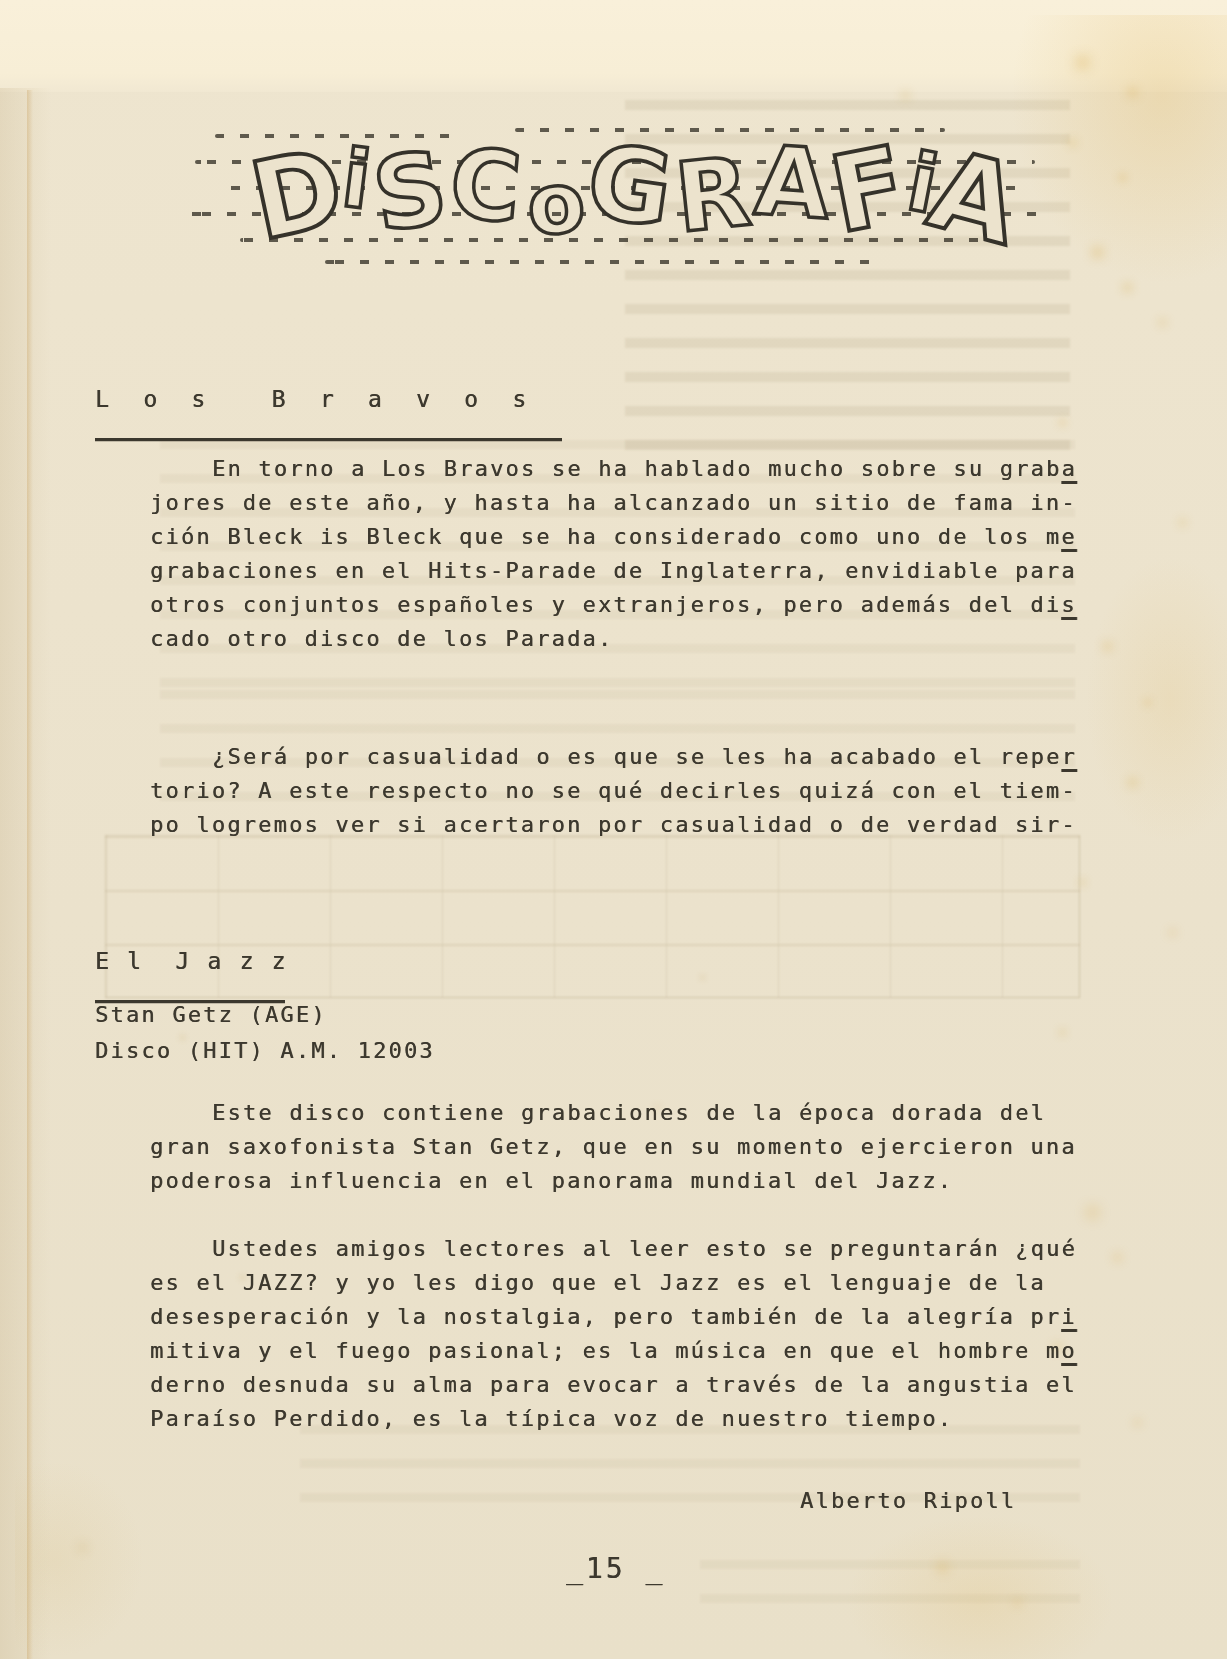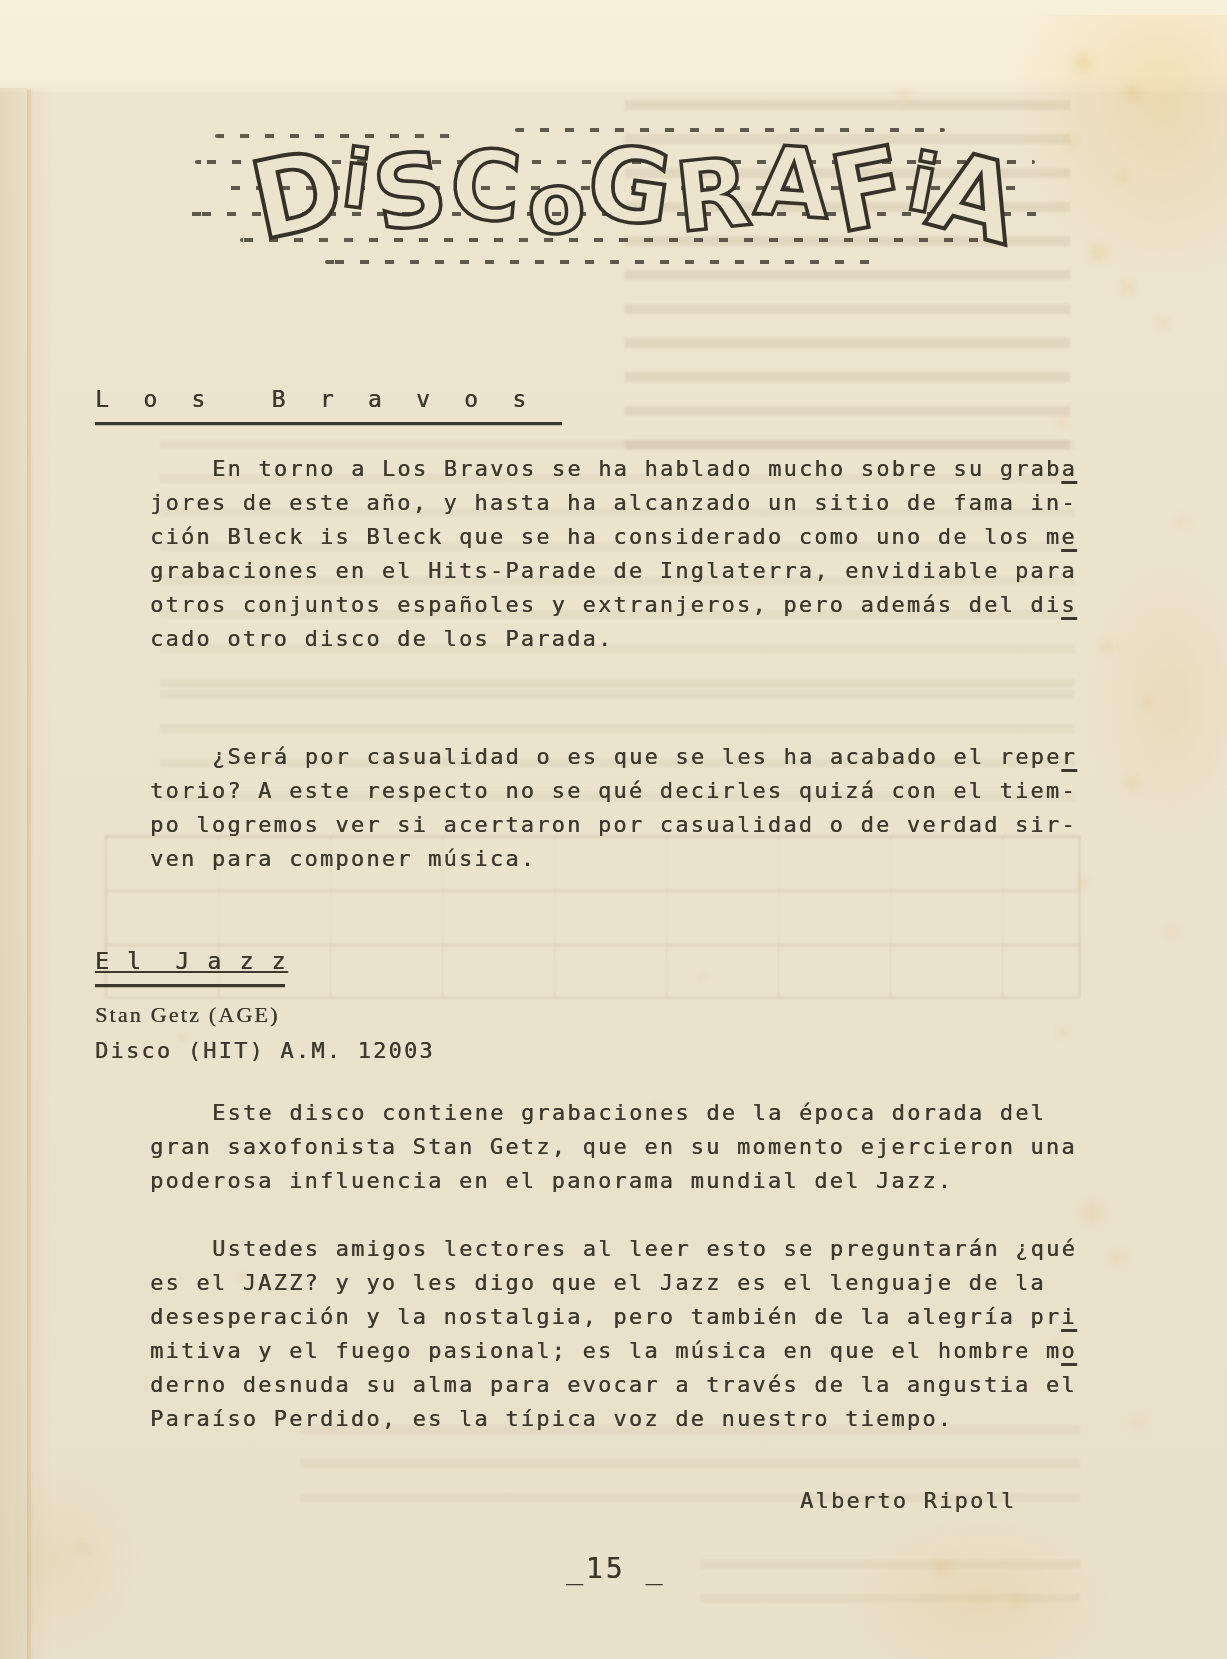--- a/index.html
+++ b/index.html
@@ -86,26 +86,26 @@
   .lt:nth-child(10){transform:rotate(11deg) translateY(-10px);font-size:80px;}
   .lt:nth-child(11){transform:rotate(15deg) translateY(10px) scale(1.14);}
   
   .typed{font-size:22px;line-height:34px;letter-spacing:2.2px;
     text-shadow:0.4px 0 0 rgba(60,56,46,.85);}
   .para{position:absolute;width:940px;}
   .tline{white-space:pre;}
   .tline.indent{padding-left:62px;}
   .usuf{text-decoration:underline;text-decoration-thickness:2.5px;text-underline-offset:5px;}
   .heading{position:absolute;font-size:23px;letter-spacing:2.2px;white-space:pre;
-    border-bottom:3px solid var(--ink);padding-bottom:6px;
+    border-bottom:3px solid var(--ink);padding-bottom:22px;
     text-shadow:0.5px 0 0 rgba(60,56,46,.9);box-shadow:0 1px 0 rgba(60,56,46,.25);}
   .hd-bravos{left:95px;top:382px;width:467px;}
-  .hd-jazz{left:95px;top:944px;width:190px;text-decoration:underline;}
+  .hd-jazz{left:95px;top:944px;width:190px;}
   .credit-line{position:absolute;left:95px;white-space:pre;}
-  .artist{top:998px;font-family:Liberation Serif, serif;}
+  .artist{top:998px;}
   .disc{top:1034px;}
   .signature{position:absolute;left:800px;top:1484px;}
   .pageno{position:absolute;left:566px;top:1552px;font-size:28px;letter-spacing:3px;white-space:pre;}
 </style>
 </head>
 <body>
 
 <div class="page">
 
   <div class="top-strip"></div>
@@ -144,21 +144,20 @@
       <div class="tline"><span>ción Bleck is Bleck que se ha considerado como uno de los m</span><span class="usuf">e</span></div>
       <div class="tline"><span>grabaciones en el Hits-Parade de Inglaterra, envidiable para</span></div>
       <div class="tline"><span>otros conjuntos españoles y extranjeros, pero además del di</span><span class="usuf">s</span></div>
       <div class="tline"><span>cado otro disco de los Parada.</span></div>
     </div>
 
   <div class="para typed" style="left:150px;top:740px;">
       <div class="tline indent"><span>¿Será por casualidad o es que se les ha acabado el repe</span><span class="usuf">r</span></div>
       <div class="tline"><span>torio? A este respecto no se qué decirles quizá con el tiem-</span></div>
       <div class="tline"><span>po logremos ver si acertaron por casualidad o de verdad sir-</span></div>
-      <div class="tline"><span>ven para componer música.</span></div>
     </div>
 
   <div class="heading typed hd-jazz">E l  J a z z</div>
 
   <div class="credit-line typed artist">Stan Getz (AGE)</div>
   <div class="credit-line typed disc">Disco (HIT) A.M. 12003</div>
 
   <div class="para typed" style="left:150px;top:1096px;">
       <div class="tline indent"><span>Este disco contiene grabaciones de la época dorada del</span></div>
       <div class="tline"><span>gran saxofonista Stan Getz, que en su momento ejercieron una</span></div>

